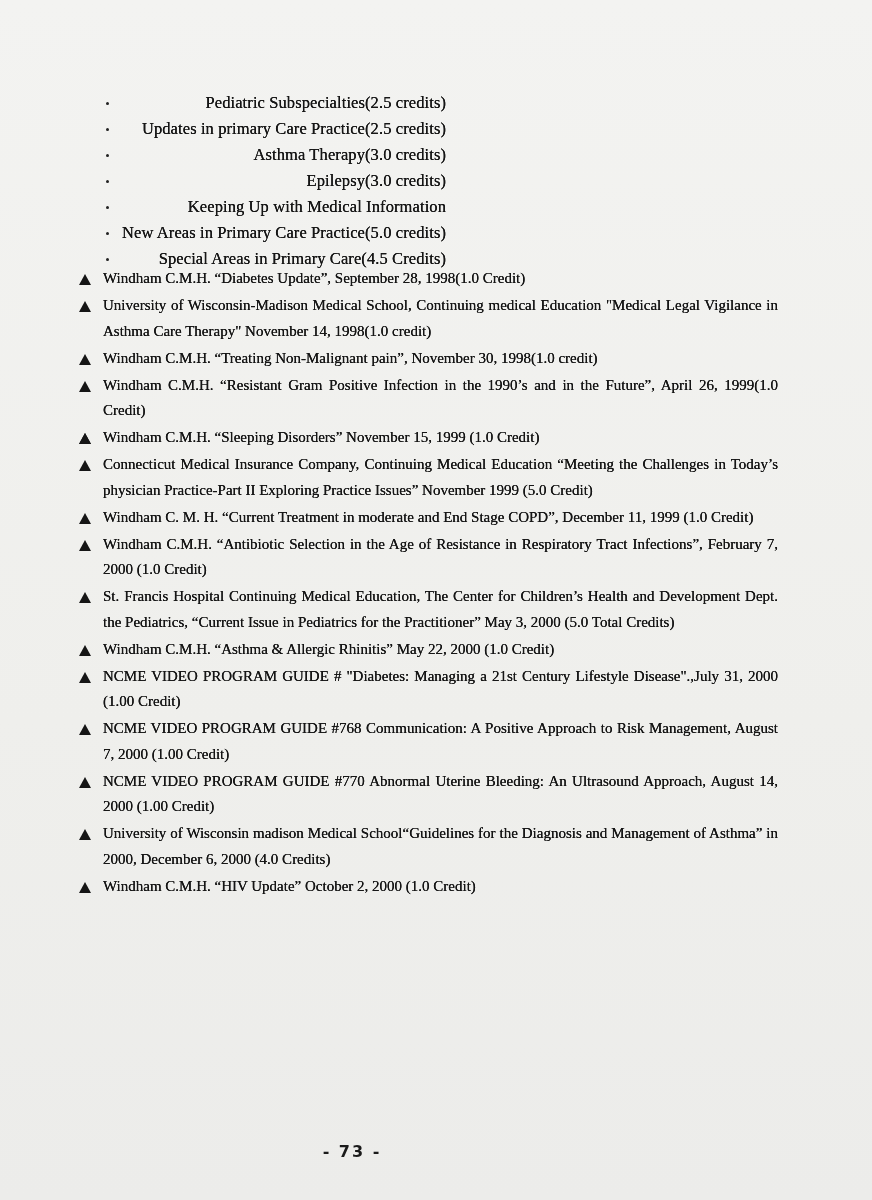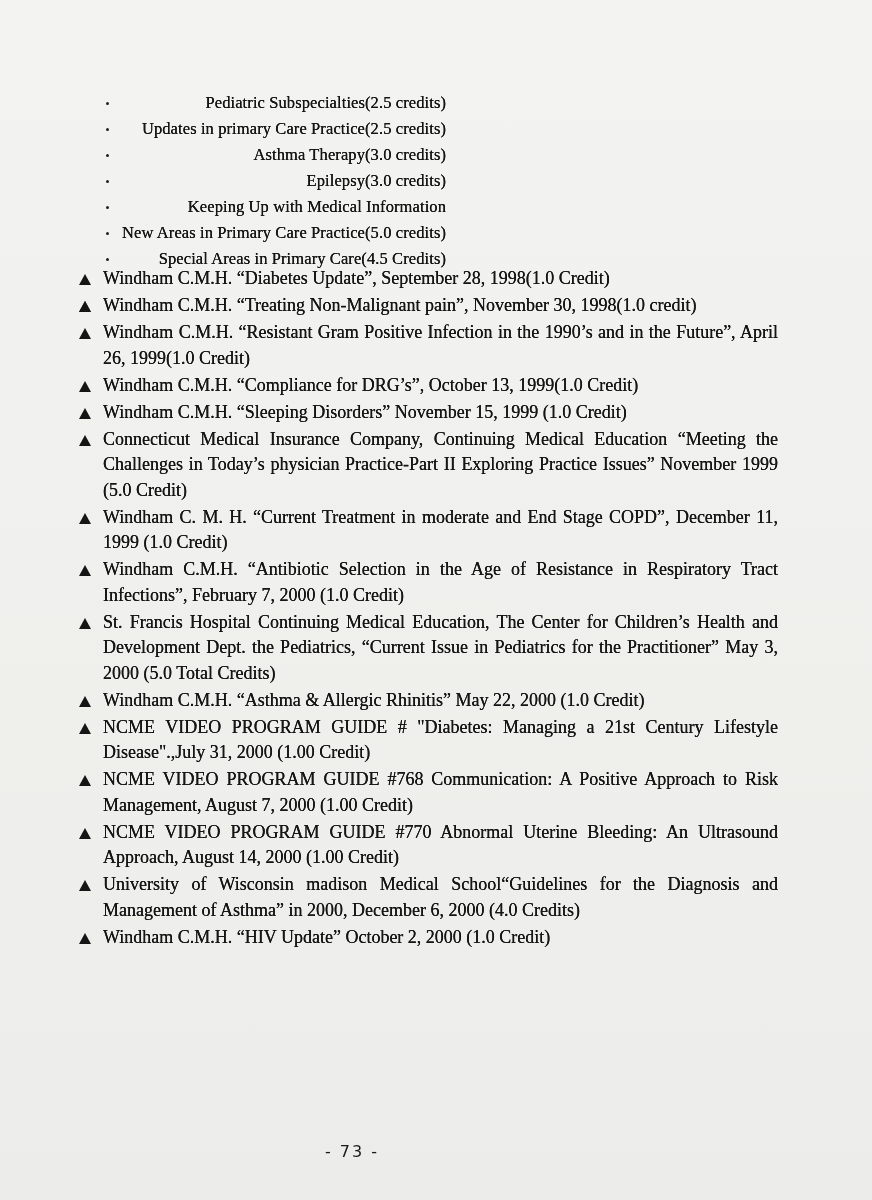--- a/index.html
+++ b/index.html
@@ -54,21 +54,21 @@
       left: 78px;
       top: 266px;
       width: 700px;
       margin: 0;
       padding: 0;
       list-style: none;
     }
     .mainlist li {
       position: relative;
       padding-left: 25px;
-      font-size: 18px;
+      font-size: 15px;
       line-height: 25.5px;
       margin-bottom: 1.5px;
       text-align: justify;
       text-shadow: 0 0 0.4px #000;
     }
     .mainlist li .tri {
       position: absolute;
       left: 1px;
       top: 8px;
       width: 0;
@@ -77,21 +77,21 @@
       border-right: 6px solid transparent;
       border-bottom: 11px solid #151515;
     }
     .page-number {
       position: absolute;
       left: 0;
       width: 704px;
       top: 1142px;
       text-align: center;
       font-family: "DejaVu Sans", "Liberation Sans", sans-serif;
-      font-weight: normal;
+      font-weight: bold;
       font-size: 16px;
       color: #1a1a1a;
       letter-spacing: 2px;
     }
   </style>
 </head>
 <body>
 
 <div class="page">
 
@@ -100,24 +100,24 @@
     <li><span class="dot"></span><span>Updates in primary Care Practice(2.5 credits)</span></li>
     <li><span class="dot"></span><span>Asthma Therapy(3.0 credits)</span></li>
     <li><span class="dot"></span><span>Epilepsy(3.0 credits)</span></li>
     <li><span class="dot"></span><span>Keeping Up with Medical Information</span></li>
     <li><span class="dot"></span><span>New Areas in Primary Care Practice(5.0 credits)</span></li>
     <li><span class="dot"></span><span>Special Areas in Primary Care(4.5 Credits)</span></li>
   </ul>
 
   <ul class="mainlist">
     <li><span class="tri"></span><span>Windham C.M.H. “Diabetes Update”, September 28, 1998(1.0 Credit)</span></li>
-    <li><span class="tri"></span></li>
+    <li><span class="tri"></span><span>University of Wisconsin-Madison Medical School, Continuing medical Education "Medical Legal Vigilance in Asthma Care Therapy" November 14, 1998(1.0 credit)</span></li>
     <li><span class="tri"></span><span>Windham C.M.H. “Treating Non-Malignant pain”, November 30, 1998(1.0 credit)</span></li>
     <li><span class="tri"></span><span>Windham C.M.H. “Resistant Gram Positive Infection in the 1990’s and in the Future”, April 26, 1999(1.0 Credit)</span></li>
-    <li><span class="tri"></span><span>Windham C.M.H. “Compliance for DRG’s”, October 13, 1999(1.0 Credit)</span></li>
+    <li><span class="tri"></span></li>
     <li><span class="tri"></span><span>Windham C.M.H. “Sleeping Disorders” November 15, 1999 (1.0 Credit)</span></li>
     <li><span class="tri"></span><span>Connecticut Medical Insurance Company, Continuing Medical Education “Meeting the Challenges in Today’s physician Practice-Part II Exploring Practice Issues” November 1999 (5.0 Credit)</span></li>
     <li><span class="tri"></span><span>Windham C. M. H. “Current Treatment in moderate and End Stage COPD”, December 11, 1999 (1.0 Credit)</span></li>
     <li><span class="tri"></span><span>Windham C.M.H. “Antibiotic Selection in the Age of Resistance in Respiratory Tract Infections”, February 7, 2000 (1.0 Credit)</span></li>
     <li><span class="tri"></span><span>St. Francis Hospital Continuing Medical Education, The Center for Children’s Health and Development Dept. the Pediatrics, “Current Issue in Pediatrics for the Practitioner” May 3, 2000 (5.0 Total Credits)</span></li>
     <li><span class="tri"></span><span>Windham C.M.H. “Asthma &amp; Allergic Rhinitis” May 22, 2000 (1.0 Credit)</span></li>
     <li><span class="tri"></span><span>NCME VIDEO PROGRAM GUIDE # "Diabetes: Managing a 21st Century Lifestyle Disease".,July 31, 2000 (1.00 Credit)</span></li>
     <li><span class="tri"></span><span>NCME VIDEO PROGRAM GUIDE #768 Communication: A Positive Approach to Risk Management, August 7, 2000 (1.00 Credit)</span></li>
     <li><span class="tri"></span><span>NCME VIDEO PROGRAM GUIDE #770 Abnormal Uterine Bleeding: An Ultrasound Approach, August 14, 2000 (1.00 Credit)</span></li>
     <li><span class="tri"></span><span>University of Wisconsin madison Medical School“Guidelines for the Diagnosis and Management of Asthma” in 2000, December 6, 2000 (4.0 Credits)</span></li>

